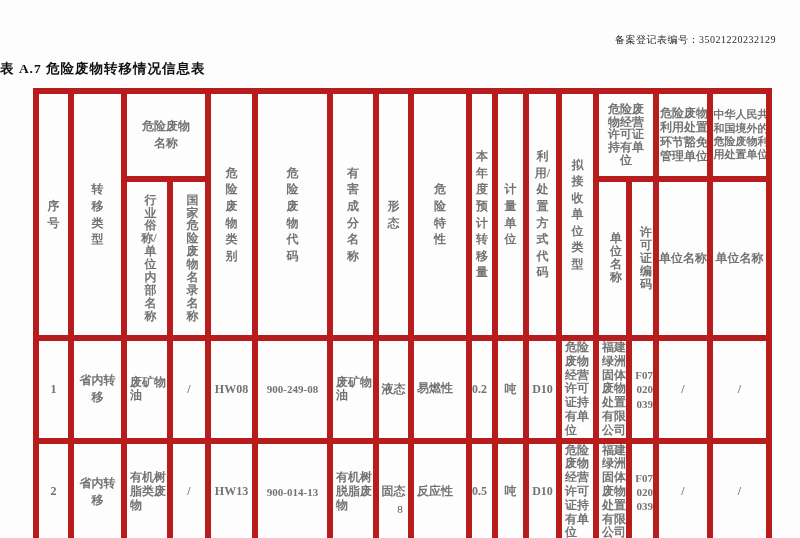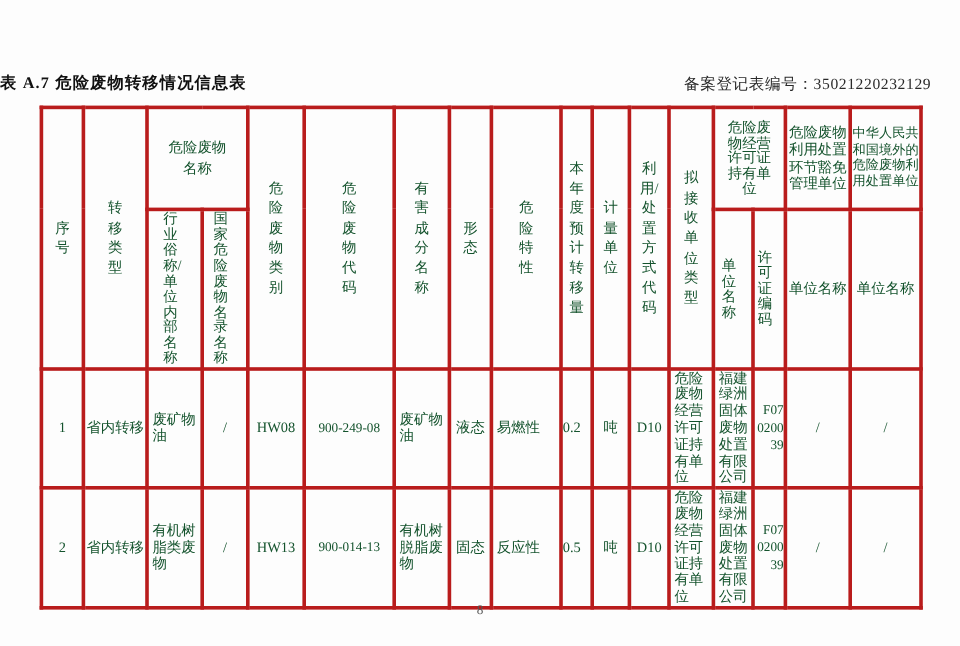--- a/index.html
+++ b/index.html
@@ -6,48 +6,48 @@
   body {
     width:800px; height:538px;
     background:#fdfdfd;
     font-family:"Liberation Serif", serif;
     color:#1f1f1f;
     position:relative;
     overflow:hidden;
   }
   .reg-no {
     position:absolute; top:33px; right:24px;
-    font-size:13px; letter-spacing:0.5px; color:#2a2a2a;margin-top:28px;
+    font-size:10px; letter-spacing:0.5px; color:#2a2a2a;
   }
   .doc-title {
     position:absolute; top:60px; left:0; width:100%;
     text-align:left; font-size:13.5px; font-weight:bold;
     letter-spacing:1px; color:#111;
   }
   table.main {
     position:absolute; left:33px; top:88px;
     width:733px; table-layout:fixed;
     border-collapse:collapse;
     border:1px solid #3a3a3a;
     border-bottom:2px solid #2a2a2a;
   }
   th, td {
-    border:3px solid #b91c1c;
+    border:6px solid #b91c1c;
     padding:0; margin:0;
-    font-weight:normal; font-size:12px;
+    font-weight:bold; font-size:12px;
     vertical-align:middle; overflow:hidden;
-    color:#14532d;
+    color:#737373;
   }
   tr.hrow1 { height:64px; }
   tr.hrow2 { height:133px; }
   tr.drow1 { height:93px; }
   tr.drow2 { height:92px; }
   
   .vtxt  { width:19px; margin:0 auto; word-break:break-all; text-align:center; line-height:1.38; }
-  .vtxt2 { width:19px; margin:0 auto; word-break:break-all; text-align:left; line-height:1.08; }
+  .vtxt2 { width:19px; margin:12px auto; word-break:break-all; text-align:right; line-height:1.08; }
   
   .htxt      { margin:0 auto; word-break:break-all; line-height:1.4; }
   .htxt-tight{ margin:0 auto; word-break:break-all; text-align:center; line-height:1.07; }
   .htxt-med  { margin:12px auto; word-break:break-all; text-align:center; line-height:1.2; }
   .w52 { width:52px; } .w38 { width:38px; } .w50 { width:50px; }
   .w56 { width:56px; font-size:11px; }
   
   td.c { text-align:center; }
   td.l { text-align:left; }
   td.r { text-align:left; }

